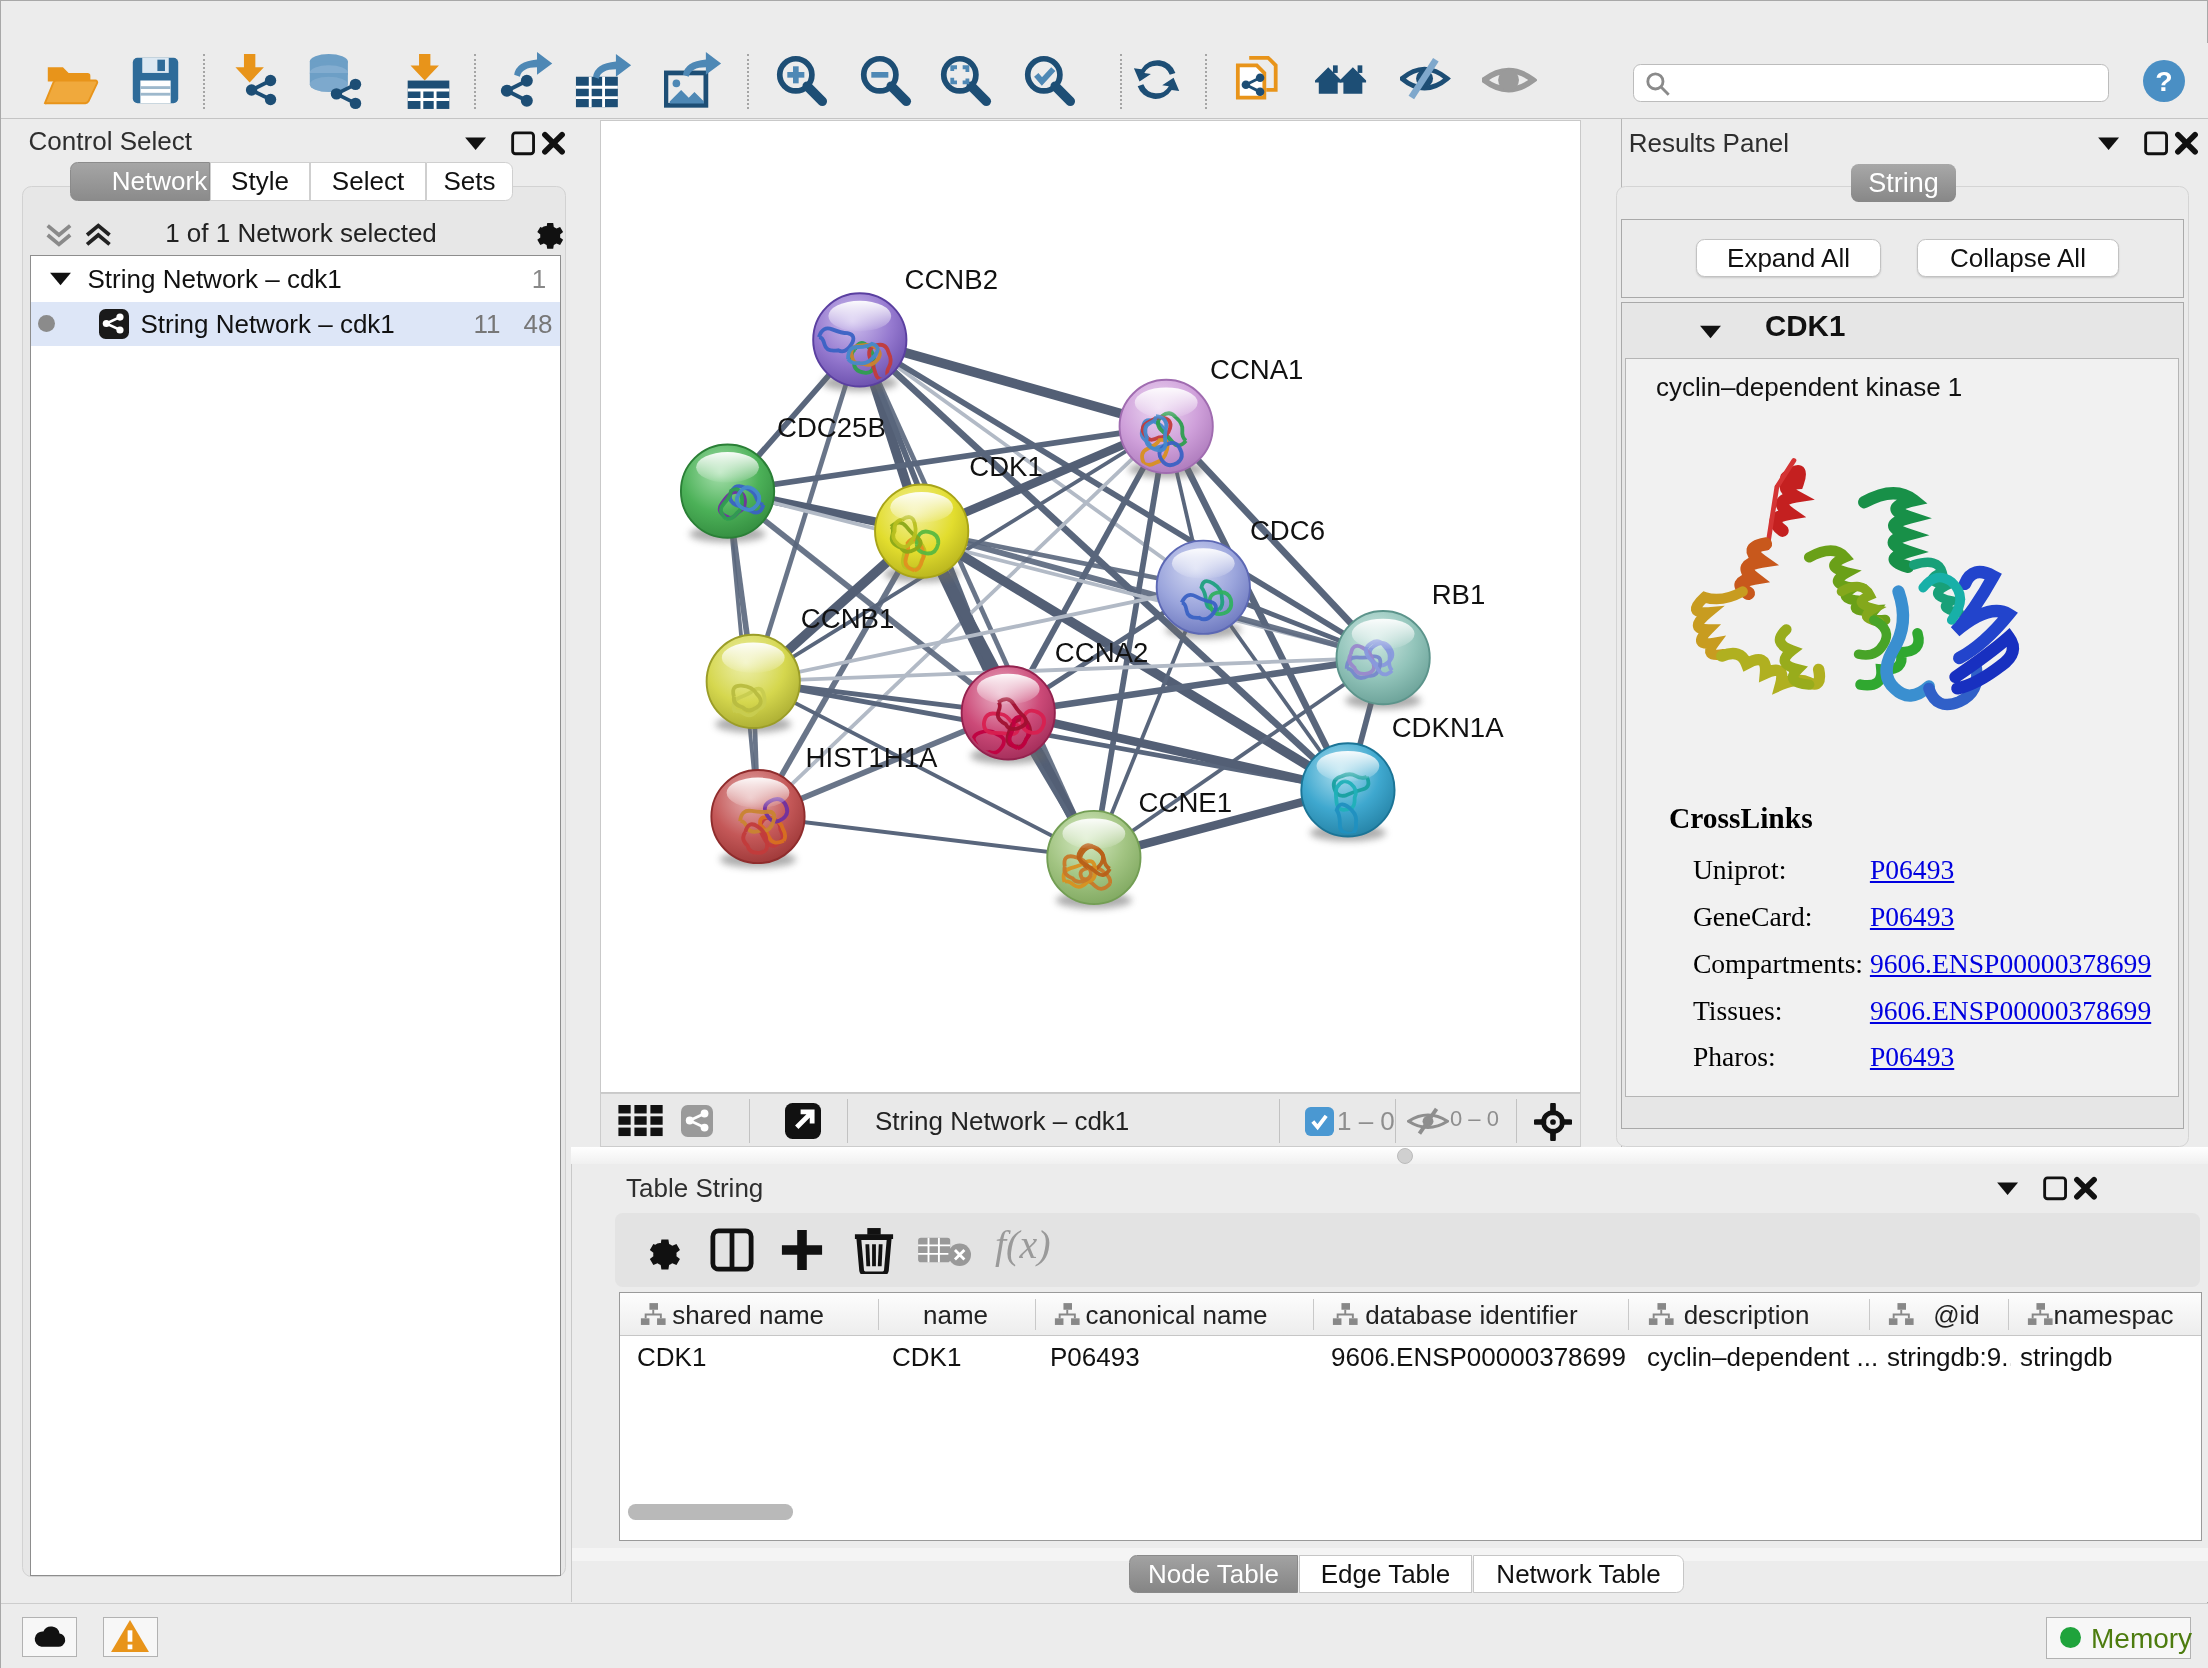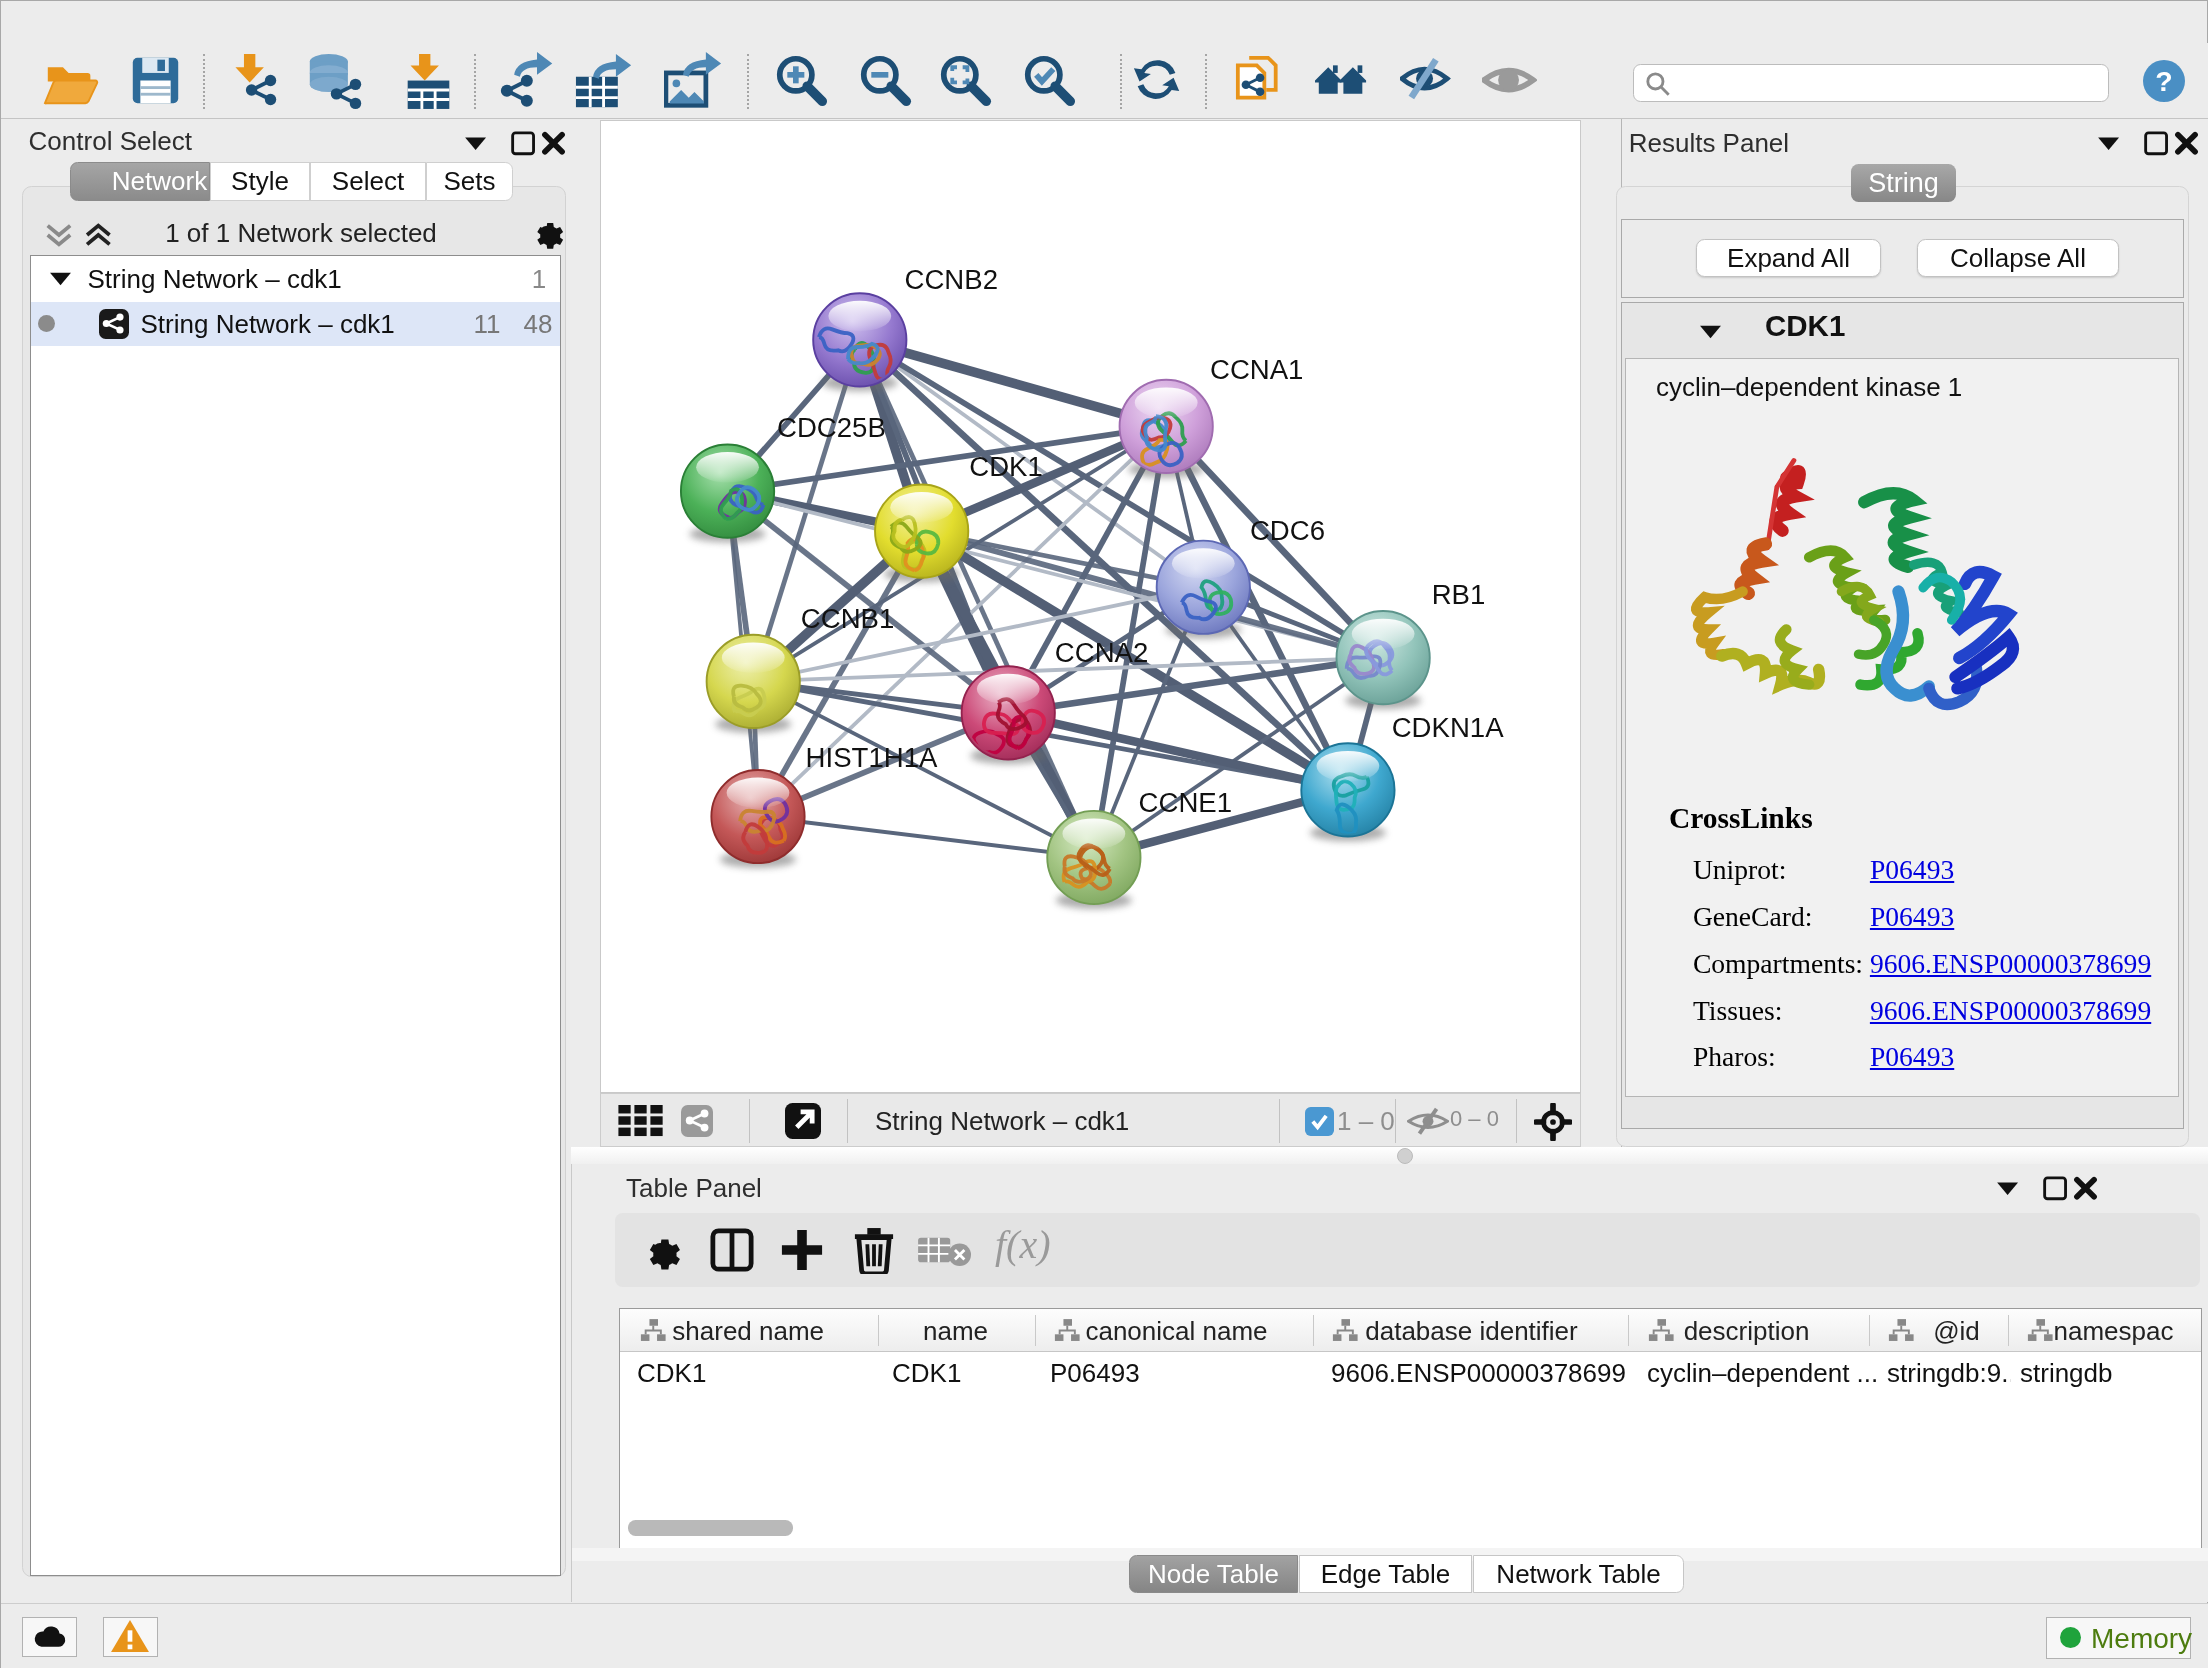--- a/index.html
+++ b/index.html
@@ -640,21 +640,21 @@
         <div style="position:absolute;left:244px;top:589px;font-size:27.6px;"><a style="color:#0000e0;text-decoration:underline;">9606.ENSP00000378699</a></div>
         <div style="position:absolute;left:67px;top:636px;font-size:27.6px;color:#000;">Tissues:</div>
         <div style="position:absolute;left:244px;top:636px;font-size:27.6px;"><a style="color:#0000e0;text-decoration:underline;">9606.ENSP00000378699</a></div>
         <div style="position:absolute;left:67px;top:682px;font-size:27.6px;color:#000;">Pharos:</div>
         <div style="position:absolute;left:244px;top:682px;font-size:27.6px;"><a style="color:#0000e0;text-decoration:underline;">P06493</a></div>
       </div>
     </div>
   </div>
 </div>
   <div class="tablepanel" id="tablepanel">
-  <div style="position:absolute;left:54px;top:8.6px;font-size:26px;color:#2e2e2e;">Table Panel</div>
+  <div style="position:absolute;left:54px;top:8.6px;font-size:26px;color:#2e2e2e;">Table String</div>
   <svg style="position:absolute;left:1423px;top:11.4px" width="105" height="28.5" viewBox="0 0 110 30">
     <path d="M2 8 l11 13 11-13 z" fill="#111"></path>
     <rect x="52" y="3" width="22" height="22" fill="none" stroke="#111" stroke-width="3" rx="3"></rect>
     <path d="M86 5 l18 18 M104 5 l-18 18" stroke="#111" stroke-width="6" stroke-linecap="round"></path>
   </svg>
   <div style="position:absolute;left:43px;top:49px;width:1585px;height:74px;background:#e3e3e3;border-radius:7.6px;">
     <svg style="position:absolute;left:24px;top:16px" width="42" height="42" viewBox="0 0 24 24">
           <path fill="#111" d="M12 8a4 4 0 100 8 4 4 0 000-8zm9.4 5.6l2-1.6-2-3.4-2.4 1a8 8 0 00-1.8-1l-.4-2.6h-4l-.4 2.6a8 8 0 00-1.8 1l-2.4-1-2 3.4 2 1.6a8 8 0 000 2l-2 1.6 2 3.4 2.4-1a8 8 0 001.8 1l.4 2.6h4l.4-2.6a8 8 0 001.8-1l2.4 1 2-3.4-2-1.6a8 8 0 000-2z"></path>
         </svg>
     <svg style="position:absolute;left:95px;top:15px" width="44" height="44" viewBox="0 0 46 46">
@@ -682,21 +682,21 @@
             <line x1="0" y1="12" x2="34" y2="12"></line>
             <line x1="11" y1="4" x2="11" y2="30"></line>
             <line x1="22" y1="4" x2="22" y2="30"></line>
             <line x1="0" y1="21" x2="34" y2="21"></line>
           </g>
           <circle cx="44" cy="22" r="12" fill="#999"></circle>
           <path d="M39 17 l10 10 M49 17 l-10 10" stroke="#fff" stroke-width="3"></path>
         </svg>
     <div style="position:absolute;left:380px;top:7.6px;font-size:40px;color:#9a9a9a;font-family:'Liberation Serif',serif;font-style:italic;">f(x)</div>
   </div>
-  <div style="position:absolute;left:47px;top:144px;width:1583px;height:249px;background:#fff;border:1.9px solid #9a9a9a;overflow:hidden;">
+  <div style="position:absolute;left:47px;top:128px;width:1583px;height:249px;background:#fff;border:1.9px solid #9a9a9a;overflow:hidden;">
     <div style="position:absolute;left:0;top:0;width:100%;height:43px;background:linear-gradient(#fdfdfd,#ededed);border-bottom:1.9px solid #c6c6c6;">
       <div style="position:absolute;left:258px;top:5.7px;height:31px;border-left:1px solid #c9c9c9;"></div>
           <div style="position:absolute;left:415px;top:5.7px;height:31px;border-left:1px solid #c9c9c9;"></div>
           <div style="position:absolute;left:693px;top:5.7px;height:31px;border-left:1px solid #c9c9c9;"></div>
           <div style="position:absolute;left:1008px;top:5.7px;height:31px;border-left:1px solid #c9c9c9;"></div>
           <div style="position:absolute;left:1249px;top:5.7px;height:31px;border-left:1px solid #c9c9c9;"></div>
           <div style="position:absolute;left:1388px;top:5.7px;height:31px;border-left:1px solid #c9c9c9;"></div>
       <svg width="28.5" height="27" viewBox="0 0 30 28" style="position:absolute;top:7.6px;left:19px">
             <g fill="#888">
               <rect x="11" y="2" width="9" height="7"></rect>

